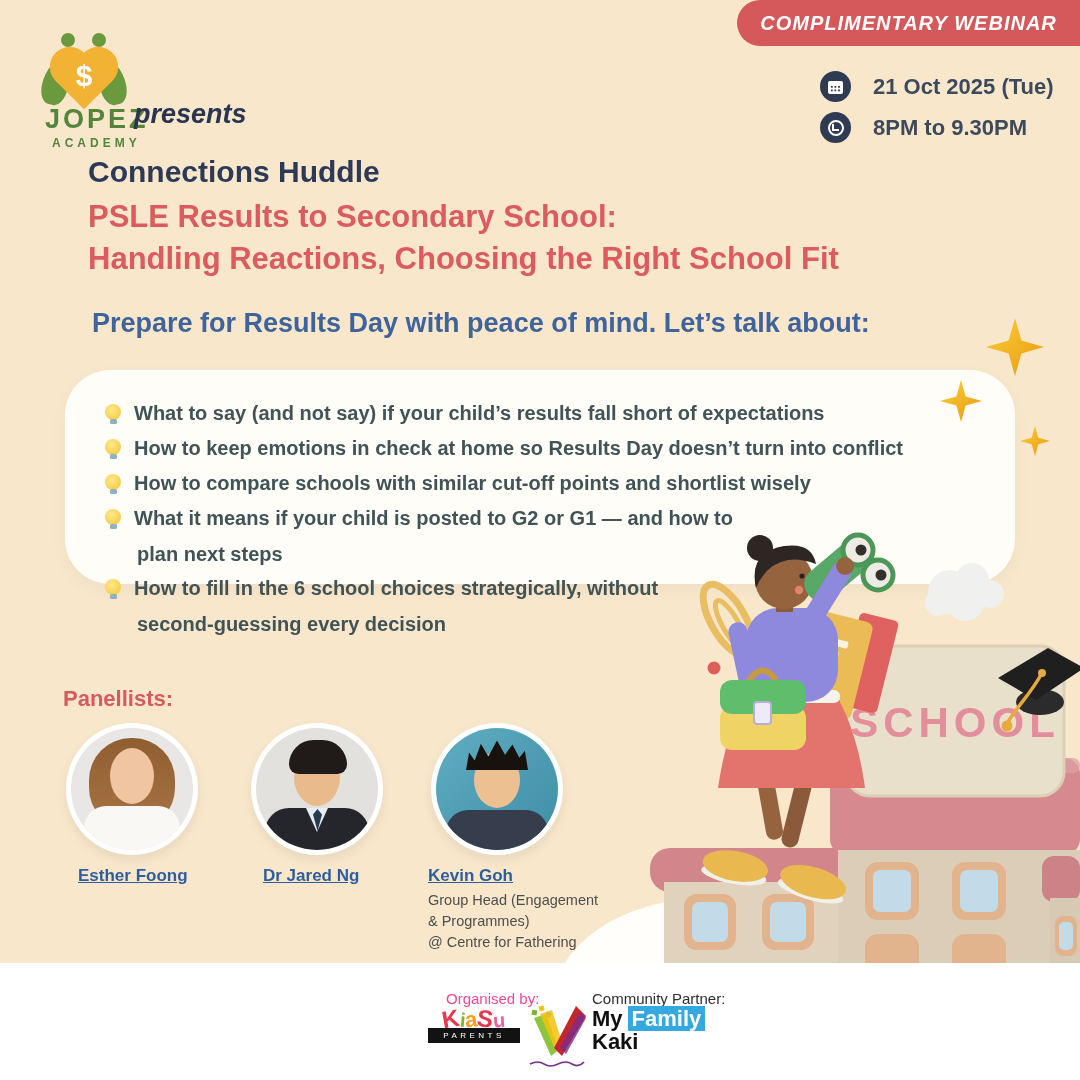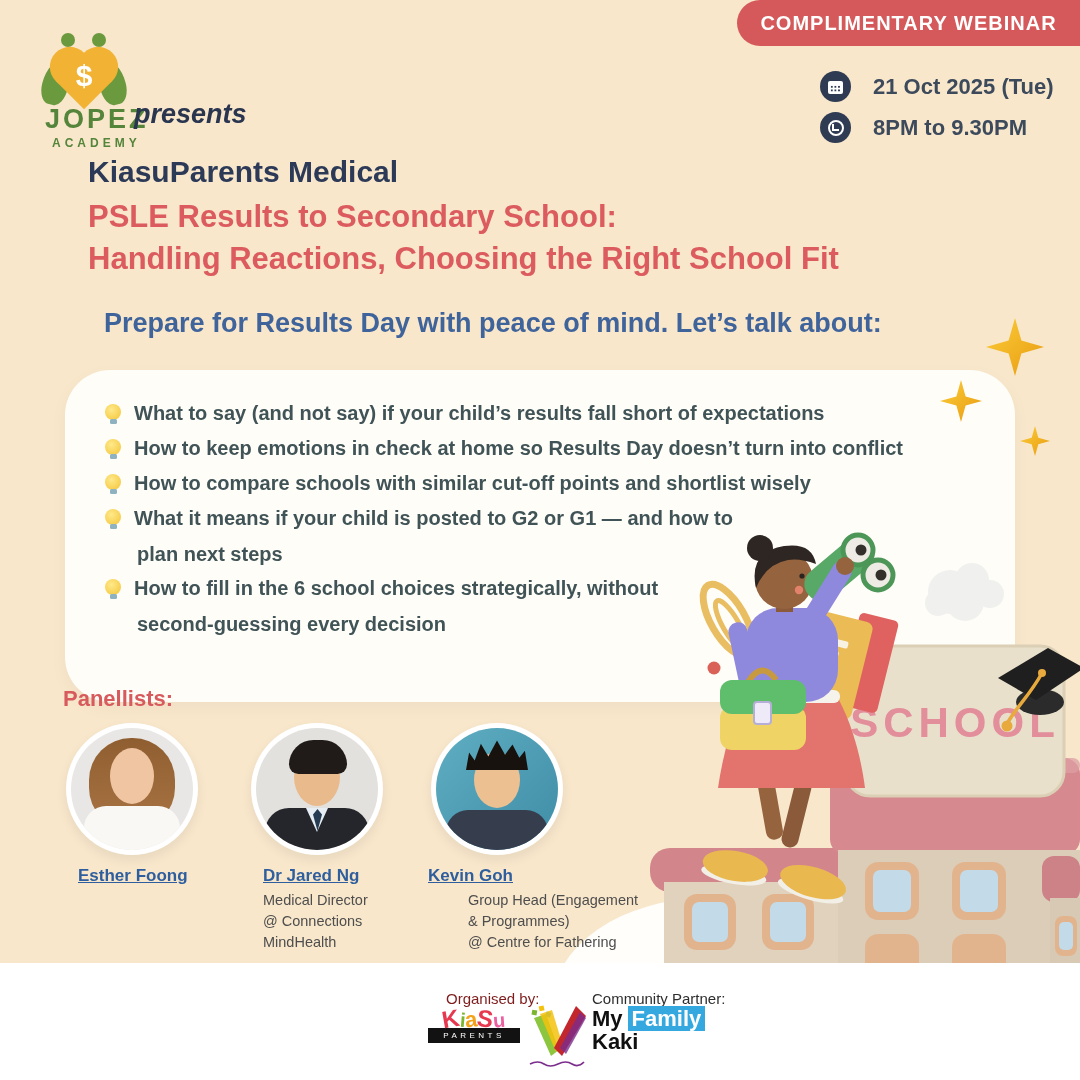--- a/index.html
+++ b/index.html
@@ -6,21 +6,21 @@
   .poster{
     position:relative;width:1080px;height:1080px;overflow:hidden;
     background:#F8E7CB;
     font-family:"Liberation Sans", sans-serif;
   }
   
   .badge{
     position:absolute;top:0;left:737px;right:0;height:46px;
     background:#D5585A;border-radius:24px 0 0 24px;
     display:flex;align-items:center;justify-content:center;
-    color:#FFFFFF;font-weight:bold;font-size:20px;letter-spacing:1px;
+    color:#FFFFFF;font-weight:bold;font-size:20px;letter-spacing:1px;font-style:italic;
   }
   
   .sched-row{position:absolute;left:820px;display:flex;align-items:center;gap:22px;}
   .sched-row.date{top:71px;}
   .sched-row.time{top:112px;}
   .sched-icon{position:relative;width:31px;height:31px;border-radius:50%;background:#2F3B52;flex:none;}
   .cal::before{content:"";position:absolute;left:8px;top:10px;width:15px;height:13px;background:#fff;border-radius:2px;}
   .cal::after{content:"";position:absolute;left:10px;top:14px;width:11px;height:7px;
     background-image:radial-gradient(#2F3B52 1.1px, transparent 1.3px);background-size:3.6px 3.6px;}
   .clk::before{content:"";position:absolute;left:7.5px;top:7.5px;width:16px;height:16px;border:2.6px solid #fff;border-radius:50%;box-sizing:border-box;}
@@ -37,23 +37,23 @@
   .heart::before{content:"";position:absolute;top:-20px;left:0;width:40px;height:40px;border-radius:50%;background:#F2B233;}
   .heart::after{content:"";position:absolute;top:0;left:20px;width:40px;height:40px;border-radius:50%;background:#F2B233;}
   .heart-dollar{position:absolute;left:0px;top:26px;width:78px;text-align:center;color:#fff;font-size:30px;font-weight:bold;z-index:2;}
   .logo-word{position:absolute;left:45px;top:104px;font-size:27px;font-weight:600;letter-spacing:3px;color:#55843B;}
   .logo-sub{position:absolute;left:52px;top:136px;font-size:12px;font-weight:bold;letter-spacing:4px;color:#55843B;}
   .logo-presents{position:absolute;left:134px;top:99px;font-size:27px;font-style:italic;font-weight:bold;color:#2A3550;}
   
   .series-title{position:absolute;left:88px;top:155px;font-size:30px;font-weight:bold;color:#2C3A58;}
   .red-title1{position:absolute;left:88px;top:199px;font-size:31px;font-weight:bold;color:#DC5B5E;}
   .red-title2{position:absolute;left:88px;top:241px;font-size:31px;font-weight:bold;color:#DC5B5E;}
-  .subtitle{position:absolute;left:104px;top:308px;font-size:27px;font-weight:bold;color:#3F639B;}
-  
-  .card{position:absolute;left:65px;top:370px;width:950px;height:332px;background:#FFFDF8;border-radius:45px;box-shadow:0 6px 18px rgba(0,0,0,0.04);}
+  .subtitle{position:absolute;left:92px;top:308px;font-size:27px;font-weight:bold;color:#3F639B;}
+  
+  .card{position:absolute;left:65px;top:370px;width:950px;height:214px;background:#FFFDF8;border-radius:45px;box-shadow:0 6px 18px rgba(0,0,0,0.04);}
   .topic{position:absolute;left:40px;display:flex;align-items:flex-start;gap:13px;font-size:20px;font-weight:bold;color:#405356;}
   .topic-cont{position:absolute;left:72px;font-size:20px;font-weight:bold;color:#405356;}
   .t0{top:32px;} .t1{top:67px;} .t2{top:102px;text-align:right;} .t3{top:137px;} .t3b{top:173px;} .t4{top:207px;} .t4b{top:243px;text-align:center;}
   .bulb{position:relative;width:16px;height:16px;margin-top:2px;border-radius:50%;
     background:radial-gradient(circle at 40% 35%, #FFE98A, #F2C335);flex:none;}
   .bulb::after{content:"";position:absolute;left:4.5px;bottom:-4px;width:7px;height:5px;background:#8FB2C0;border-radius:1.5px;}
   
   .spark{position:absolute;clip-path:polygon(50% 0%,61% 39%,100% 50%,61% 61%,50% 100%,39% 61%,0% 50%,39% 39%);
     background:linear-gradient(135deg,#FBCE3B,#E89A0F);}
   .s1{left:986px;top:318px;width:58px;height:58px;}
@@ -77,24 +77,24 @@
   .av2-body{left:9px;top:80px;width:104px;height:48px;border-radius:24px 24px 0 0;background:#24262C;}
   .av2-shirt{left:50px;top:80px;width:22px;height:24px;background:#E6EEF4;clip-path:polygon(0 0,100% 0,50% 100%);}
   .av2-tie{left:57px;top:81px;width:9px;height:22px;background:#243B52;clip-path:polygon(50% 0,100% 25%,50% 100%,0 25%);}
   .av3-hair{left:30px;top:10px;width:62px;height:32px;background:#17120D;
     clip-path:polygon(0% 100%,5% 45%,14% 70%,24% 18%,36% 58%,50% 8%,63% 52%,75% 20%,86% 62%,95% 40%,100% 100%);}
   .av3-face{left:38px;top:24px;width:46px;height:56px;border-radius:50%;background:#EDC092;}
   .av3-body{left:10px;top:82px;width:102px;height:46px;border-radius:22px 22px 0 0;background:#363D4D;}
   .pan-name{position:absolute;top:866px;font-size:17px;font-weight:bold;color:#2E5E9E;text-decoration:underline;}
   .n0{left:78px;} .n1{left:263px;} .n2{left:428px;}
   .pan-role{position:absolute;top:890px;font-size:14.5px;color:#4E4E4E;line-height:21px;}
-  .r0{left:78px;} .r1{left:263px;} .r2{left:428px;margin-left:40px;}
+  .r0{left:78px;} .r1{left:263px;} .r2{left:428px;}
   
   .footer{position:absolute;left:0;top:963px;width:1080px;height:117px;background:#FFFFFF;}
-  .org-label{position:absolute;left:446px;top:27px;font-size:15px;color:#7f1d1d;}
+  .org-label{position:absolute;left:446px;top:27px;font-size:15px;color:#ec4899;}
   .cp-label{position:absolute;left:592px;top:27px;font-size:15px;color:#2E2E2E;}
   .kiasu{position:absolute;left:428px;top:44px;width:92px;text-align:center;}
   .kiasu-word span{display:inline-block;font-weight:bold;line-height:1;}
   .kl0{color:#E63950;font-size:24px;transform:rotate(-10deg);}
   .kl1{color:#7DB52E;font-size:20px;transform:rotate(5deg);}
   .kl2{color:#F5A21B;font-size:22px;transform:rotate(-6deg);}
   .kl3{color:#E63950;font-size:24px;transform:rotate(8deg);}
   .kl4{color:#EC5FA0;font-size:20px;transform:rotate(-4deg);}
   .kiasu-bar{margin-top:-3px;background:#121212;color:#fff;font-size:8px;letter-spacing:3.5px;padding:3px 2px;}
   .vlogo{position:absolute;left:526px;top:40px;width:60px;height:68px;}
@@ -126,21 +126,21 @@
 
   <div class="sched-row date">
     <div class="sched-icon cal"></div>
     <div class="sched-text">21 Oct 2025 (Tue)</div>
   </div>
   <div class="sched-row time">
     <div class="sched-icon clk"></div>
     <div class="sched-text">8PM to 9.30PM</div>
   </div>
 
-  <div class="series-title">KiasuParents Medical</div>
+  <div class="series-title">Connections Huddle</div>
   <div class="red-title1">PSLE Results to Secondary School:</div>
   <div class="red-title2">Handling Reactions, Choosing the Right School Fit</div>
   <div class="subtitle">Prepare for Results Day with peace of mind. Let’s talk about:</div>
 
   <div class="card">
     <div class="topic t0">
       <div class="bulb"></div>
       <span>What to say (and not say) if your child’s results fall short of expectations</span>
     </div>
     <div class="topic t1">
@@ -287,25 +287,20 @@
       <div class="av av3-face"></div>
       <div class="av av3-hair"></div>
       <div class="av av3-body"></div>
     </div>
   </div>
 
   <div class="pan-name n0">Esther Foong</div>
   <div class="pan-name n1">Dr Jared Ng</div>
   <div class="pan-name n2">Kevin Goh</div>
 
-  <div class="pan-role r1">
-    <div>Medical Director</div>
-    <div>@ Connections</div>
-    <div>MindHealth</div>
-  </div>
   <div class="pan-role r2">
     <div>Group Head (Engagement</div>
     <div>&amp; Programmes)</div>
     <div>@ Centre for Fathering</div>
   </div>
 
   <div class="footer">
     <div class="org-label">Organised by:</div>
     <div class="cp-label">Community Partner:</div>
 

